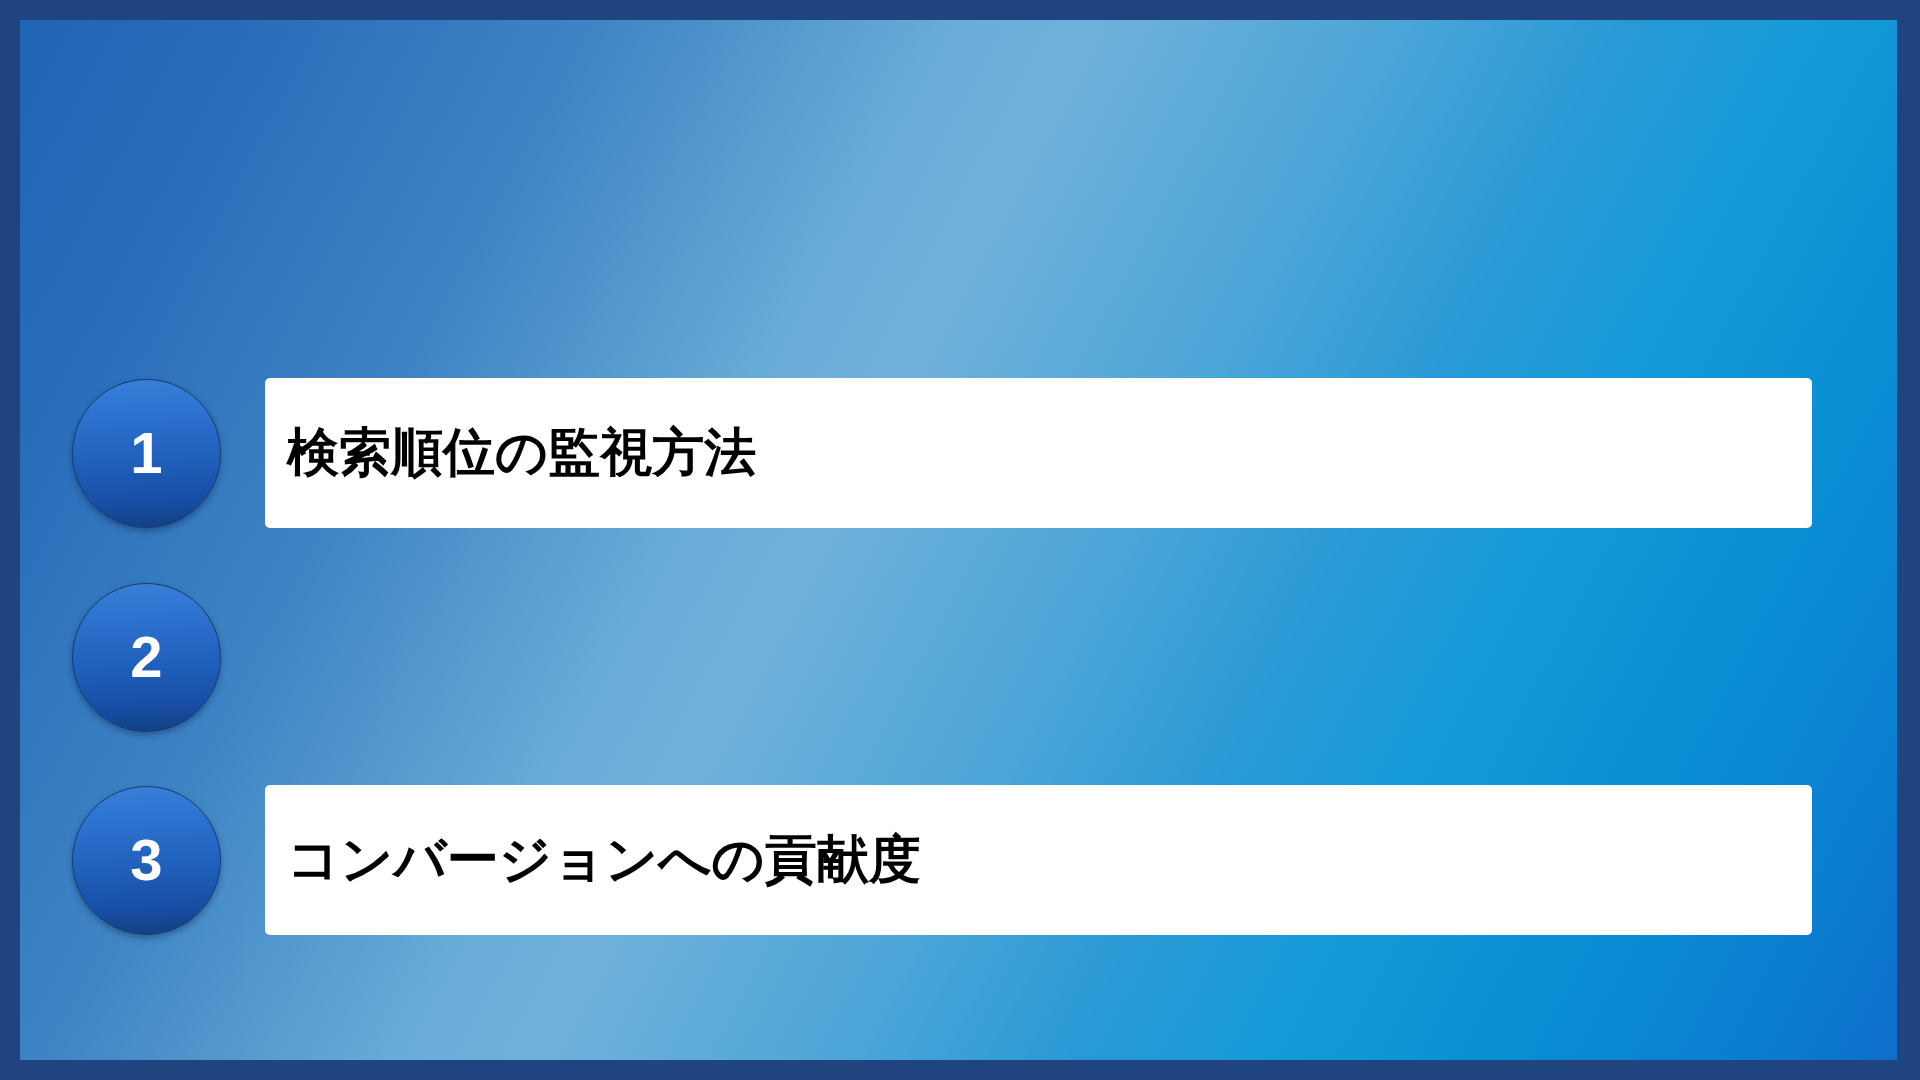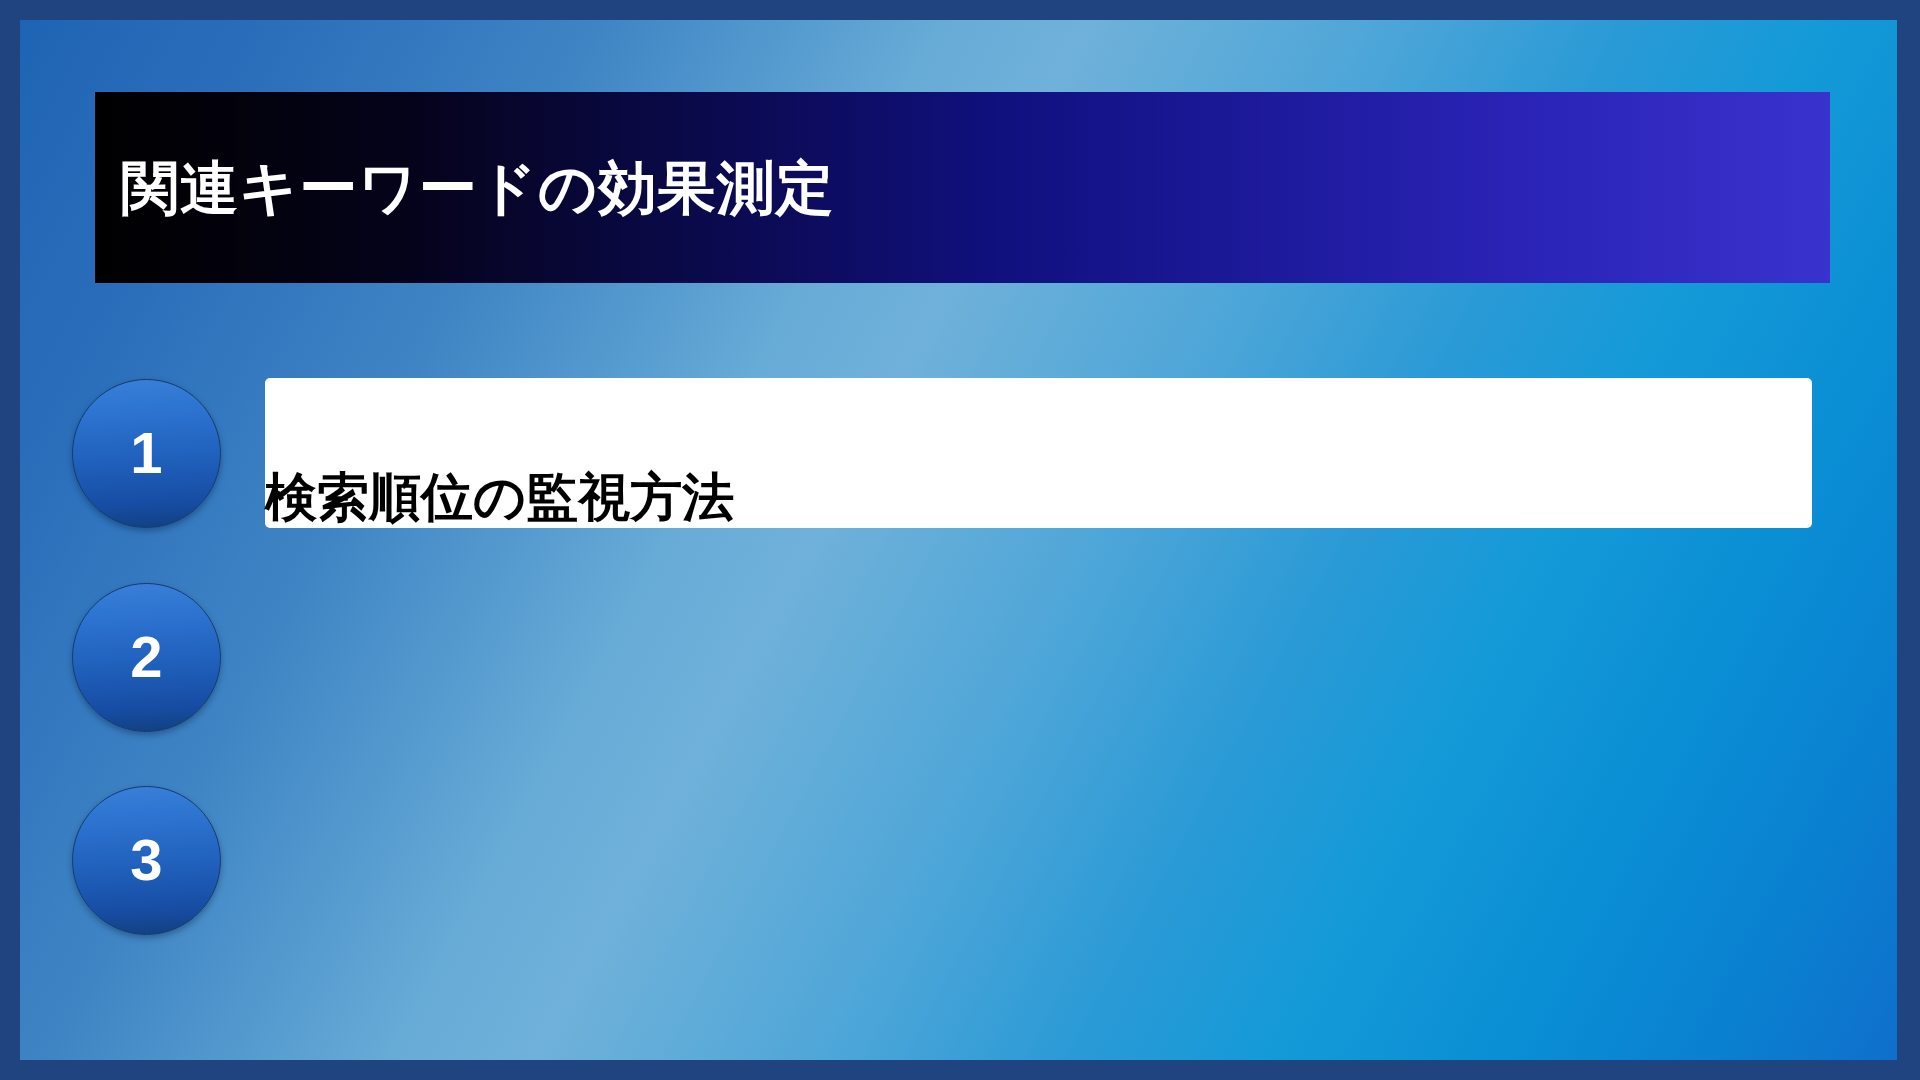--- a/index.html
+++ b/index.html
@@ -110,42 +110,40 @@
     line-height: 1;
   }
 
   .row-card {
     flex: 1 1 auto;
     margin-left: 44px;
     height: 150px;
     background: #ffffff;
     border-radius: 5px;
     display: flex;
-    align-items: flex-end;
+    align-items: center;
+    padding-left: 22px;
     box-sizing: border-box;
   }
 
   .row-card-label {
     color: #000000;
     font-size: 52px;
     font-weight: bold;
     line-height: 1.15;
     white-space: nowrap;
   }
 </style>
 </head>
 <body>
 
 <div id="slide">
 
   <div id="canvas">
 
-    <div id="title-banner">
-      <div id="title-text">関連キーワードの効果測定</div>
-    </div>
 
     <div id="rows">
 
       <div class="row row-1">
         <div class="num-circle">
           <span>1</span>
         </div>
         <div class="row-card">
           <div class="row-card-label">検索順位の監視方法</div>
         </div>
@@ -154,18 +152,21 @@
       <div class="row row-2">
         <div class="num-circle">
           <span>2</span>
         </div>
       </div>
 
       <div class="row row-3">
         <div class="num-circle">
           <span>3</span>
         </div>
+        <div class="row-card">
+          <div class="row-card-label">コンバージョンへの貢献度</div>
+        </div>
       </div>
 
     </div>
 
   </div>
 </div>
 
 </body></html>

